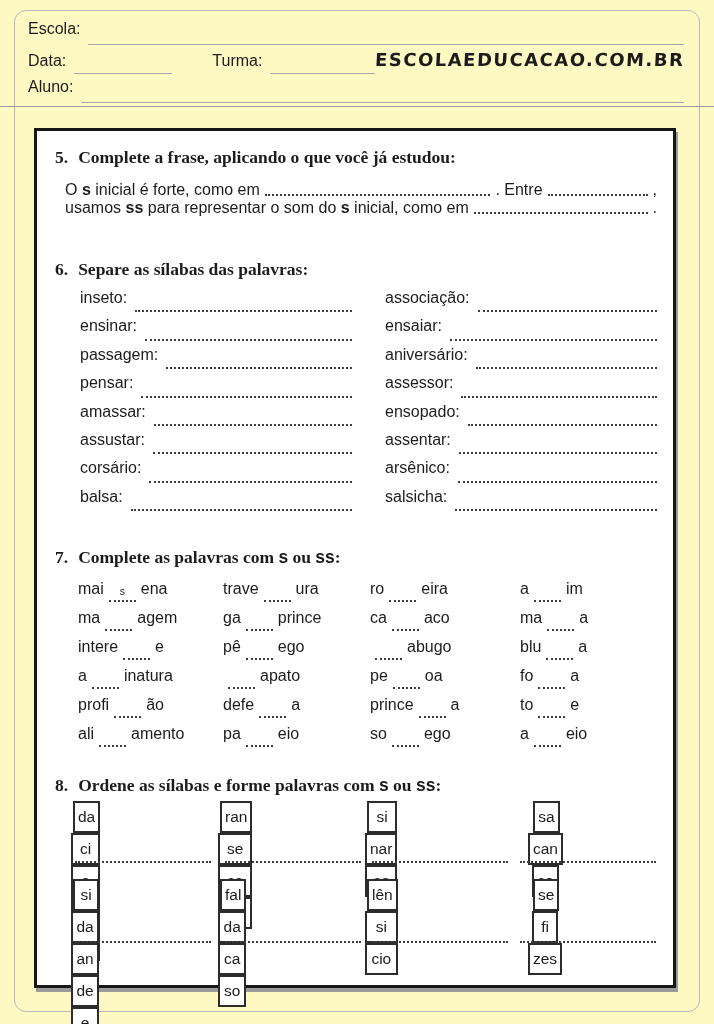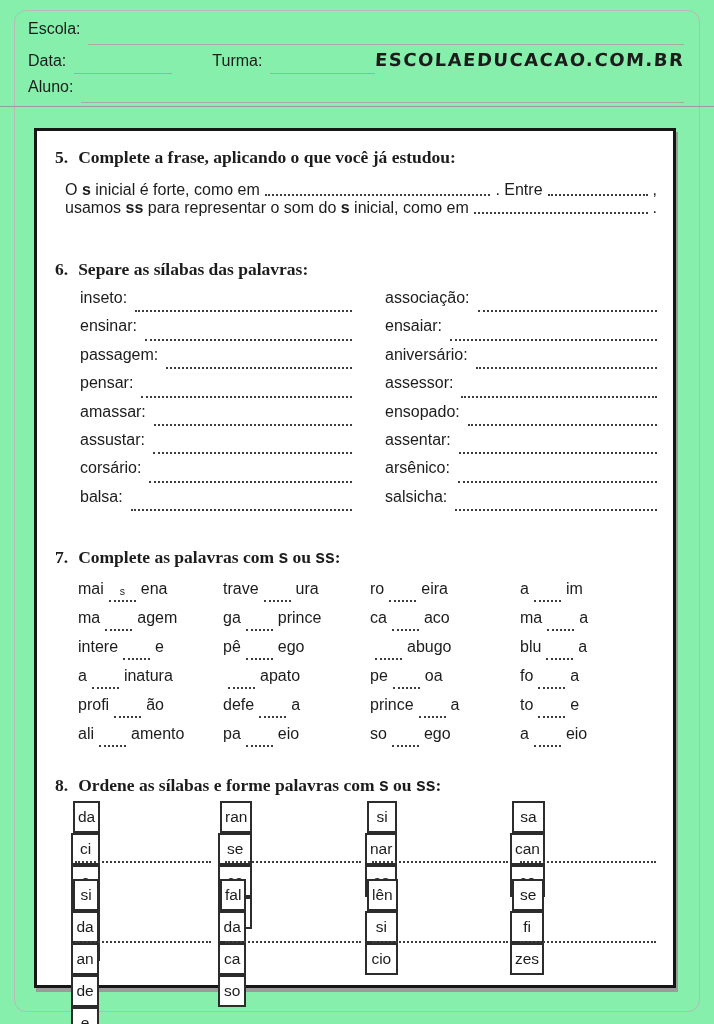--- a/index.html
+++ b/index.html
@@ -1,16 +1,16 @@
 <!DOCTYPE html>
 <html><head>
 <meta charset="utf-8">
 <style>
   html,body{margin:0;padding:0;background:#ffffff;}
-  .sheet{position:relative;width:714px;height:1024px;background:#86efac;overflow:hidden;
+  .sheet{position:relative;width:714px;height:1024px;background:#fef9c3;overflow:hidden;
          font-family:"Liberation Sans","DejaVu Sans",sans-serif;color:#1c1c1c;}
   .pageborder{position:absolute;left:14px;top:10px;width:684px;height:1000px;
               border:1px solid #b9b9b9;border-radius:12px;pointer-events:none;}
   
   .hdr{position:absolute;left:28px;right:30px;top:20px;}
   .hrow{display:flex;align-items:baseline;height:29px;font-size:16px;}
   .hline{border-bottom:1.5px solid #a8a8a8;align-self:flex-end;margin:0 0 4px 8px;height:0;}
   .grow{flex:1;}
   .w130{width:130px;} .w138{width:138px;}
   .turma{margin-left:40px;}
@@ -37,21 +37,21 @@
   .q7rows{margin:8px 16px 0 41px;display:grid;grid-template-columns:145px 147px 150px 1fr;
           grid-auto-rows:29px;}
   .q7cell{display:flex;align-items:baseline;gap:5px;font-size:16px;padding-top:4px;}
   .blank{width:27px;flex:none;border-bottom:2px dotted #3d3d3d;align-self:flex-end;
          margin-bottom:3px;height:0;position:relative;}
   .ans{position:absolute;left:50%;transform:translateX(-50%);top:-15px;font-size:10.5px;
        font-style:normal;}
   
   .sylrow{position:absolute;left:0;right:0;height:34px;}
   .sylgroup{position:absolute;display:flex;top:0;flex-direction:column;}
-  .g1{left:36px;} .g2{left:183px;} .g3{left:330px;} .g4{left:475px;}
+  .g1{left:36px;} .g2{left:183px;} .g3{left:330px;} .g4{left:493px;align-items:center;}
   .syl{border:2px solid #2c2c2c;margin-left:-2px;min-width:16px;padding:1px 3px;
        height:26px;line-height:26px;text-align:center;font-size:15.5px;background:#fff;}
   .syl:first-child{margin-left:0;}
   .ansrow{position:absolute;left:0;right:0;height:4px;}
   .ansline{position:absolute;width:136px;border-bottom:2px dotted #3d3d3d;height:0;}
   .a1{left:38px;} .a2{left:188px;} .a3{left:335px;} .a4{left:483px;}
   
   .q5{top:16px;} .q6{top:128px;} .q7{top:416px;} .q8{top:644px;}
   .mt13{margin-top:13px;} .mt11{}
   .t26{top:26px;} .t86{top:86px;} .t104{top:104px;} .t166{top:166px;}

